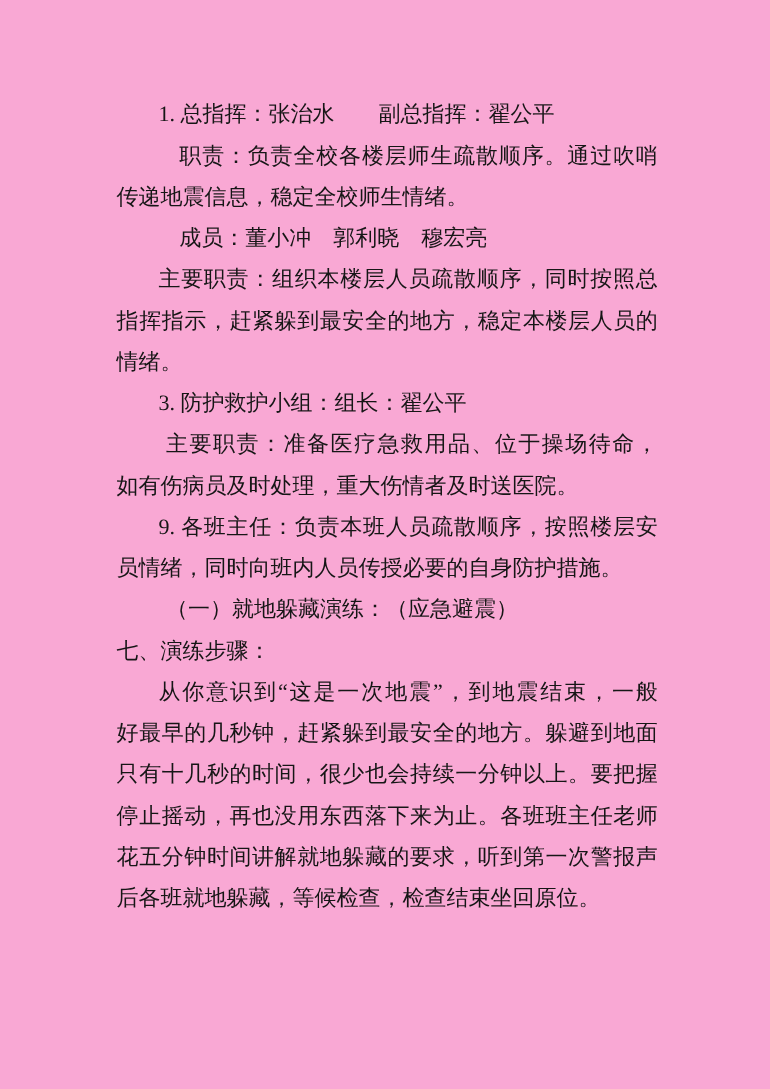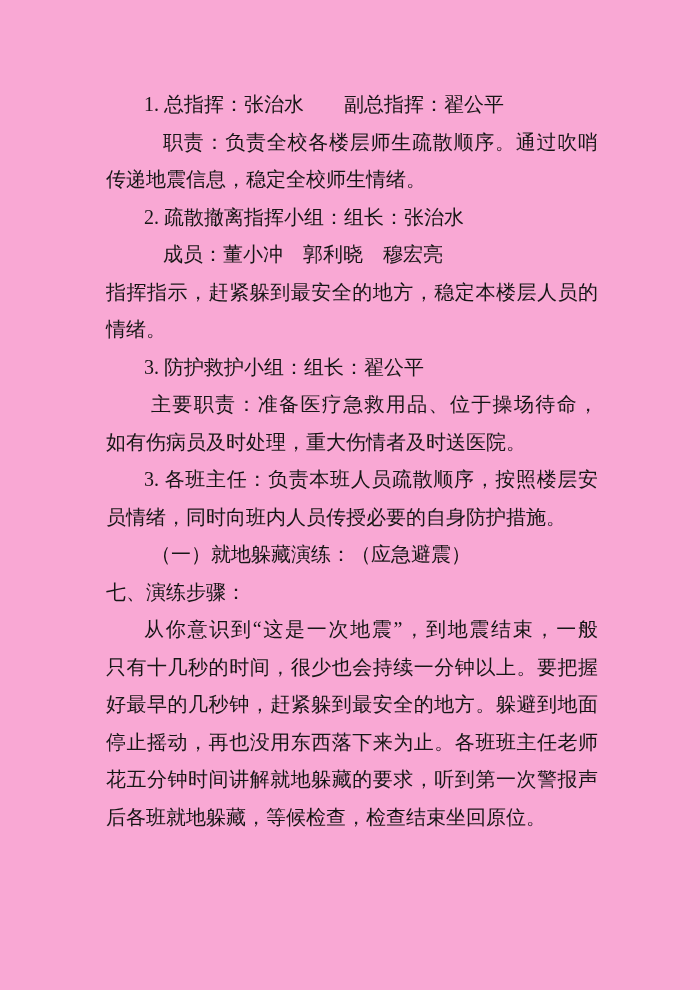--- a/index.html
+++ b/index.html
@@ -40,31 +40,31 @@
   .i20 { padding-left: 57px; }
 </style>
 </head>
 <body>
 
 <div class="page">
   <div class="textcol">
     <div class="line i15">1. 总指挥：张治水　　副总指挥：翟公平</div>
     <div class="line i20 fill">职责：负责全校各楼层师生疏散顺序。通过吹哨</div>
     <div class="line">传递地震信息，稳定全校师生情绪。</div>
-    <div class="line i15">2. 疏散撤离指挥小组：组长：张治水</div>
     <div class="line i20">成员：董小冲　郭利晓　穆宏亮</div>
+    <div class="line i15 fill">主要职责：组织本楼层人员疏散顺序，同时按照总</div>
     <div class="line fill">指挥指示，赶紧躲到最安全的地方，稳定本楼层人员的</div>
     <div class="line">情绪。</div>
     <div class="line i15">3. 防护救护小组：组长：翟公平</div>
     <div class="line i18 fill">主要职责：准备医疗急救用品、位于操场待命，</div>
     <div class="line">如有伤病员及时处理，重大伤情者及时送医院。</div>
-    <div class="line i15 fill">3. 各班主任：负责本班人员疏散顺序，按照楼层安</div>
+    <div class="line i15 fill">9. 各班主任：负责本班人员疏散顺序，按照楼层安</div>
     <div class="line">员情绪，同时向班内人员传授必要的自身防护措施。</div>
     <div class="line i18">（一）就地躲藏演练：（应急避震）</div>
     <div class="line">七、演练步骤：</div>
     <div class="line i15 fill">从你意识到“这是一次地震”，到地震结束，一般</div>
+    <div class="line fill">好最早的几秒钟，赶紧躲到最安全的地方。躲避到地面</div>
     <div class="line fill">只有十几秒的时间，很少也会持续一分钟以上。要把握</div>
-    <div class="line fill">好最早的几秒钟，赶紧躲到最安全的地方。躲避到地面</div>
     <div class="line fill">停止摇动，再也没用东西落下来为止。各班班主任老师</div>
     <div class="line fill">花五分钟时间讲解就地躲藏的要求，听到第一次警报声</div>
     <div class="line">后各班就地躲藏，等候检查，检查结束坐回原位。</div>
   </div>
 </div>
 
 </body></html>

